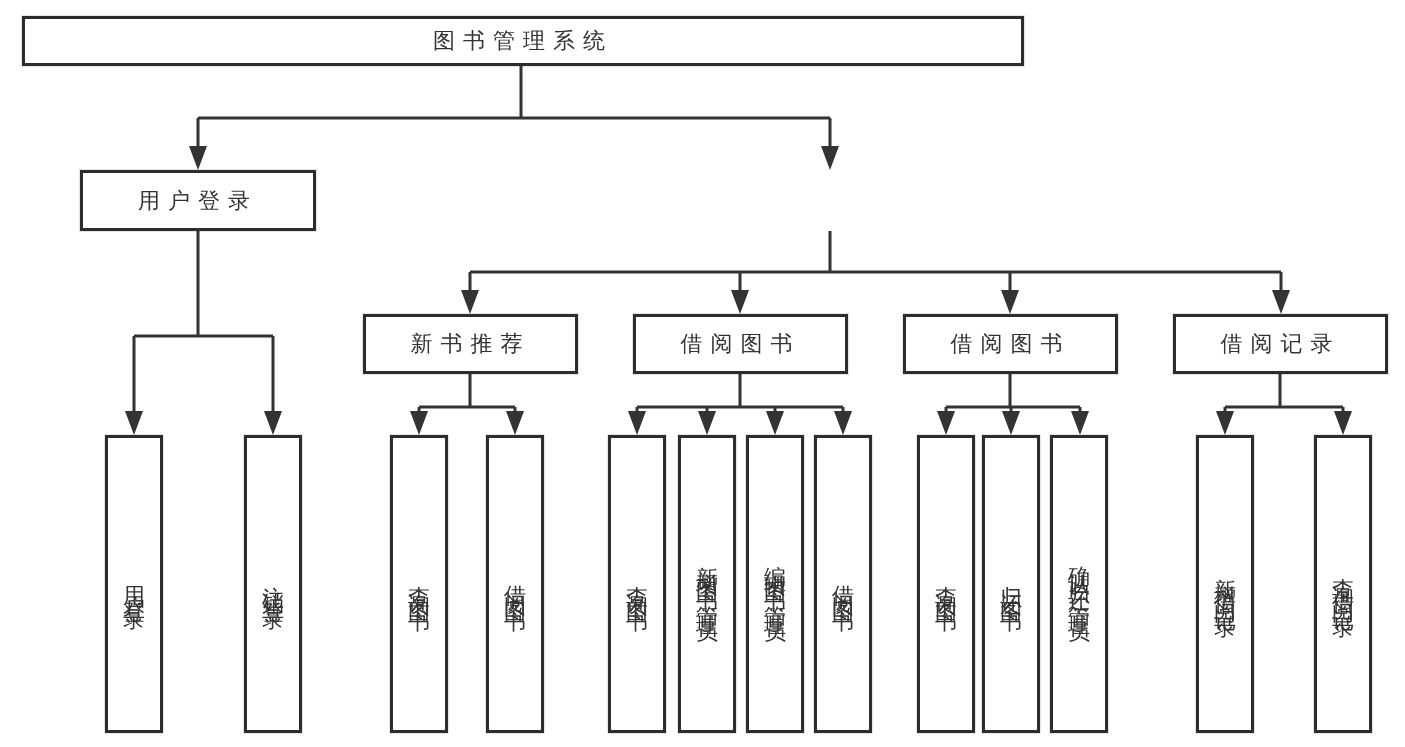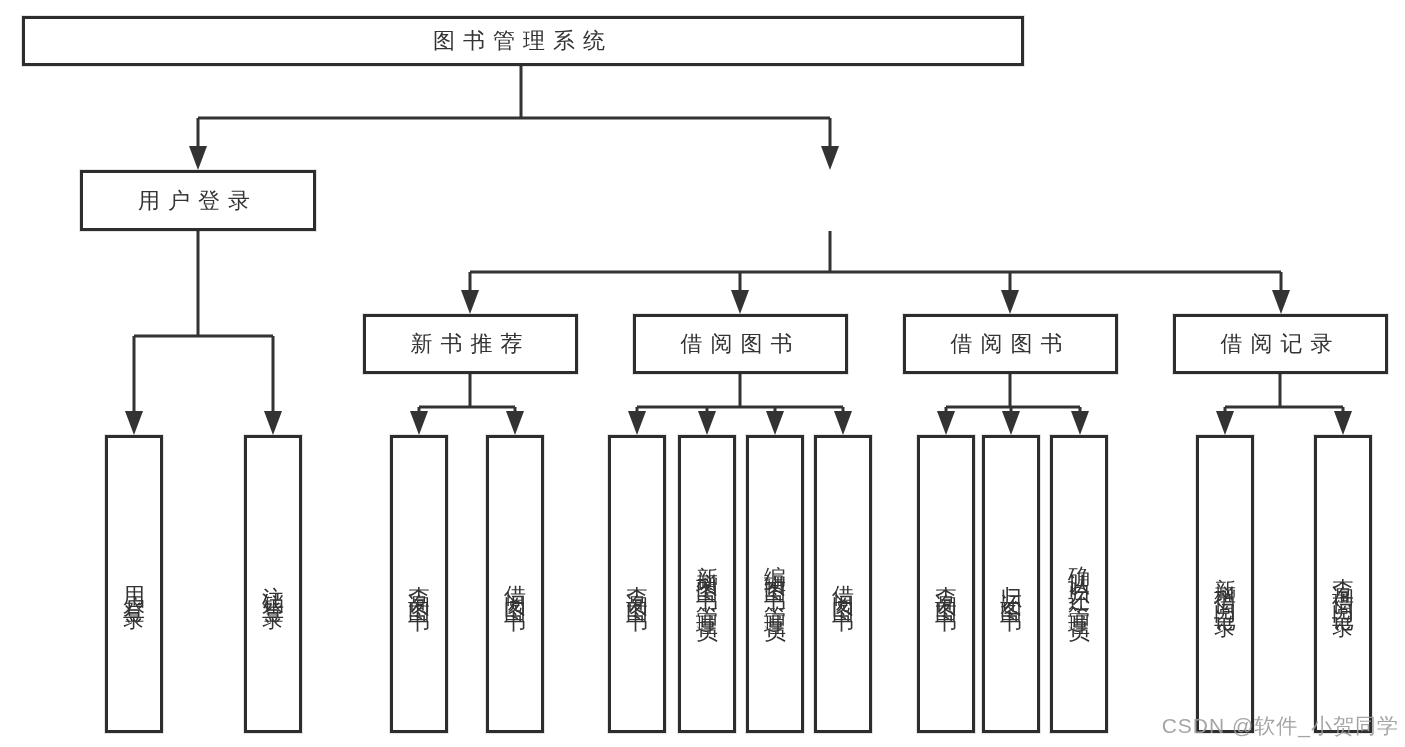--- a/index.html
+++ b/index.html
@@ -141,15 +141,14 @@
     <span>确认归还（管理员）</span>
   </div>
 
   <div class="box vbox" style="left:1196px; top:435px; width:58px; height:298px;">
     <span>新增借阅记录</span>
   </div>
   <div class="box vbox" style="left:1314px; top:435px; width:58px; height:298px;">
     <span>查询借阅记录</span>
   </div>
 
-  <div class="watermark">CSDN @软件_小贺同学</div>
 
 </div>
 
 </body></html>

